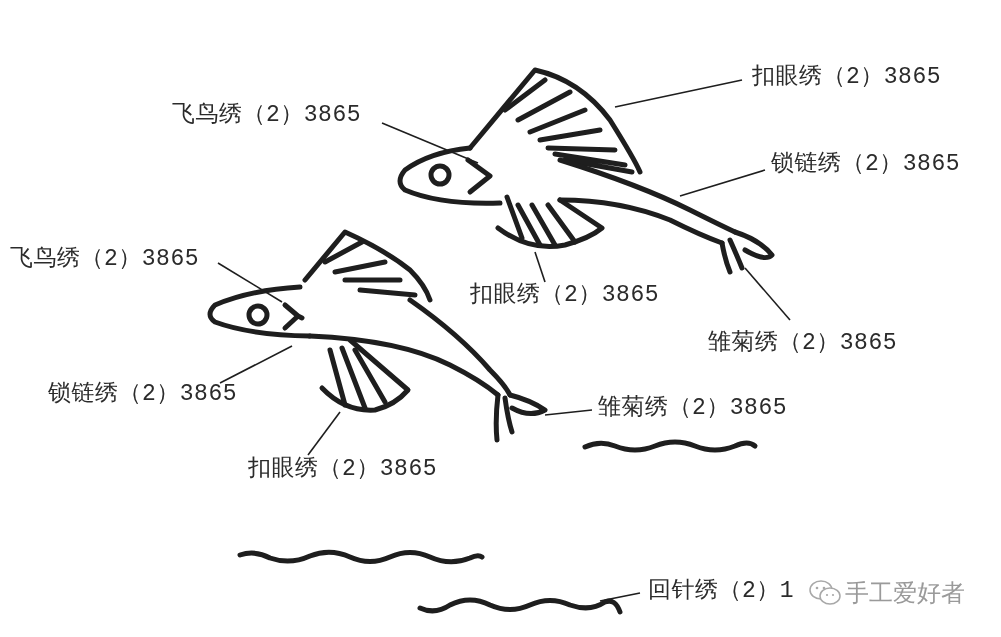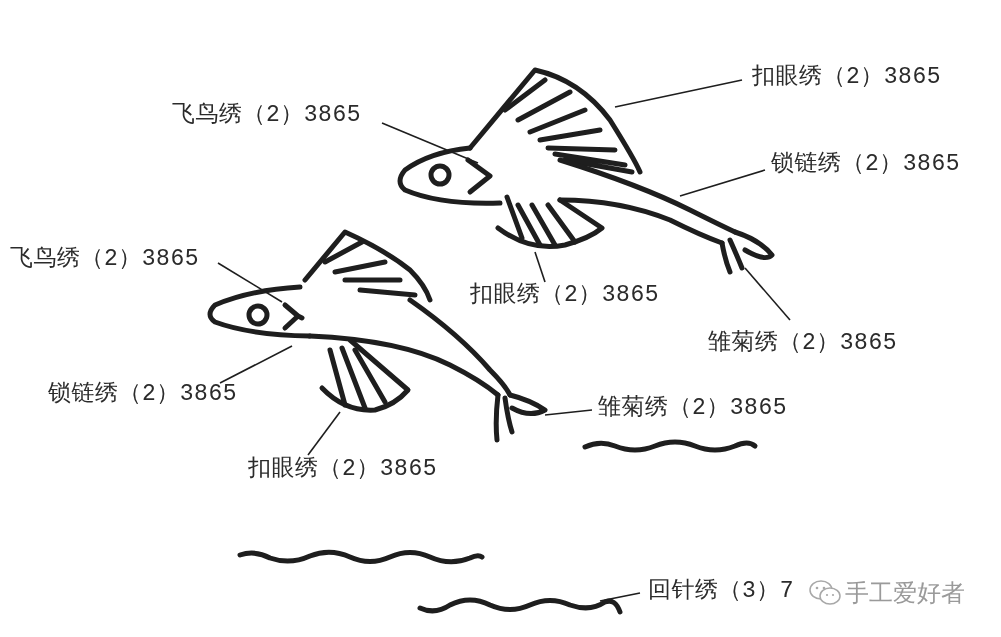--- a/index.html
+++ b/index.html
@@ -78,21 +78,21 @@
 
 <div class="label" style="left:172px; top:104px;">飞鸟绣（2）3865</div>
 <div class="label" style="left:752px; top:66px;">扣眼绣（2）3865</div>
 <div class="label" style="left:771px; top:153px;">锁链绣（2）3865</div>
 <div class="label" style="left:470px; top:284px;">扣眼绣（2）3865</div>
 <div class="label" style="left:708px; top:332px;">雏菊绣（2）3865</div>
 <div class="label" style="left:10px; top:248px;">飞鸟绣（2）3865</div>
 <div class="label" style="left:48px; top:383px;">锁链绣（2）3865</div>
 <div class="label" style="left:248px; top:458px;">扣眼绣（2）3865</div>
 <div class="label" style="left:598px; top:397px;">雏菊绣（2）3865</div>
-<div class="label" style="left:648px; top:580px;">回针绣（3）7</div>
+<div class="label" style="left:648px; top:580px;">回针绣（2）1</div>
 
 <svg class="wm-icon" style="left:808px; top:578px;" width="34" height="30" viewBox="0 0 34 30">
   <ellipse cx="13" cy="12" rx="11" ry="9" fill="none" stroke="#a8a8a8" stroke-width="1.5"></ellipse>
   <ellipse cx="22" cy="18" rx="10" ry="8" fill="#ffffff" stroke="#a8a8a8" stroke-width="1.5"></ellipse>
   <circle cx="9" cy="10" r="1.3" fill="#a8a8a8"></circle>
   <circle cx="16" cy="10" r="1.3" fill="#a8a8a8"></circle>
   <circle cx="19" cy="17" r="1.1" fill="#a8a8a8"></circle>
   <circle cx="25" cy="17" r="1.1" fill="#a8a8a8"></circle>
 </svg>
 <div class="watermark" style="left:845px; top:581px;">手工爱好者</div>

